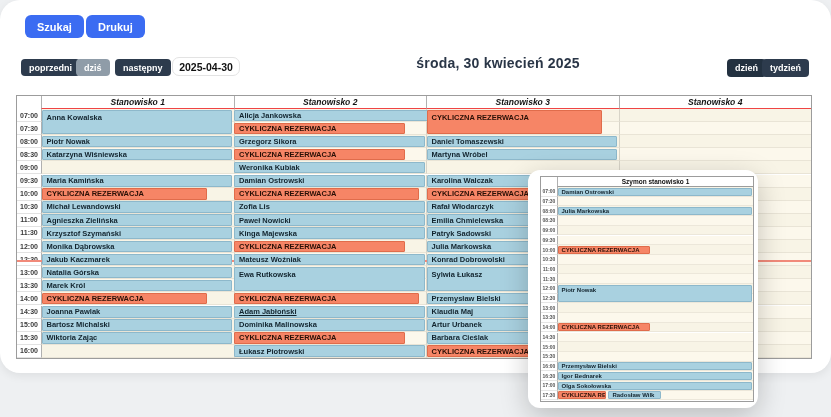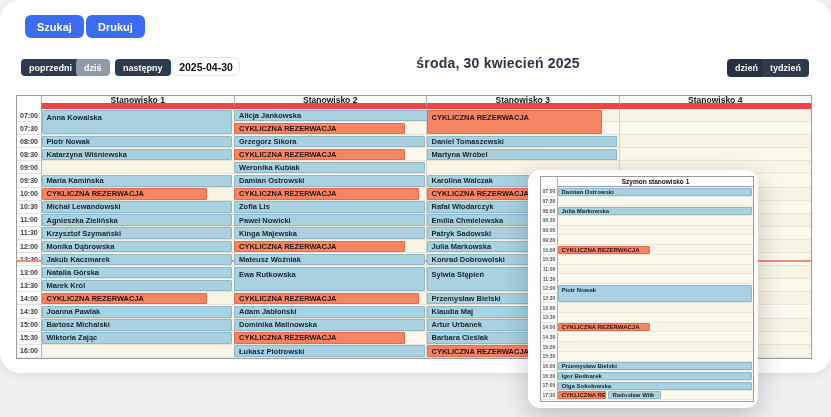--- a/index.html
+++ b/index.html
@@ -50,23 +50,23 @@
   }
   #btn-day{left:727px;background:#233140;}
   #btn-week{left:762px;background:#2d3b4d;}
   
   #main-grid{
     position:absolute;left:16px;top:95px;width:794px;height:262px;
     border:1px solid #9c9c9c;background:#fff;
   }
   .g-head{
     position:absolute;top:0;height:13px;box-sizing:border-box;
-    border-bottom:6px solid #ef4444;border-left:1px solid #b0b0b0;
+    border-bottom:1px solid #ef4444;border-left:1px solid #b0b0b0;
     background:#fff;font-size:8.5px;font-weight:bold;color:#111;
-    display:flex;align-items:center;justify-content:center;z-index:1;
+    display:flex;align-items:center;justify-content:center;z-index:1;font-style:italic;
   }
   .g-time{
     position:absolute;left:0;width:24px;box-sizing:border-box;
     border-bottom:1px solid #e2e2e2;background:#fff;
     font-size:7px;font-weight:bold;color:#3a3a3a;
     display:flex;align-items:center;justify-content:center;z-index:0;
   }
   .g-cell{
     position:absolute;box-sizing:border-box;
     border-bottom:1px solid #e9e4d6;border-left:1px solid #d8d4c8;z-index:0;
@@ -259,36 +259,36 @@
       <div class="ev ev-blue" style="left: 217px; width: 190.5px; top: 65.9px; height: 11.5px;">Weronika Kubiak</div>
       <div class="ev ev-blue" style="left: 217px; width: 190.5px; top: 79px; height: 11.5px;">Damian Ostrowski</div>
       <div class="ev ev-rec" style="left: 217px; width: 184.725px; top: 92.1px; height: 11.5px;">CYKLICZNA REZERWACJA</div>
       <div class="ev ev-blue" style="left: 217px; width: 190.5px; top: 105.2px; height: 11.5px;">Zofia Lis</div>
       <div class="ev ev-blue" style="left: 217px; width: 190.5px; top: 118.3px; height: 11.5px;">Paweł Nowicki</div>
       <div class="ev ev-blue" style="left: 217px; width: 190.5px; top: 131.4px; height: 11.5px;">Kinga Majewska</div>
       <div class="ev ev-rec" style="left: 217px; width: 171.25px; top: 144.5px; height: 11.5px;">CYKLICZNA REZERWACJA</div>
       <div class="ev ev-blue" style="left: 217px; width: 190.5px; top: 157.6px; height: 11.5px;">Mateusz Woźniak</div>
       <div class="ev ev-blue ev-tall" style="left: 217px; width: 190.5px; top: 170.7px; height: 24.6px;">Ewa Rutkowska</div>
       <div class="ev ev-rec" style="left: 217px; width: 184.725px; top: 196.9px; height: 11.5px;">CYKLICZNA REZERWACJA</div>
-      <div class="ev ev-blue" style="left: 217px; width: 190.5px; top: 210px; height: 11.5px;">Adam Jabłoński</div>
+      <div class="ev ev-blue" style="left: 217px; width: 190.5px; top: 210px; height: 11.5px; text-decoration: underline;">Adam Jabłoński</div>
       <div class="ev ev-blue" style="left: 217px; width: 190.5px; top: 223.1px; height: 11.5px;">Dominika Malinowska</div>
       <div class="ev ev-rec" style="left: 217px; width: 171.25px; top: 236.2px; height: 11.5px;">CYKLICZNA REZERWACJA</div>
       <div class="ev ev-blue" style="left: 217px; width: 190.5px; top: 249.3px; height: 11.5px;">Łukasz Piotrowski</div>
       <div class="ev ev-rec ev-tall" style="left: 409.5px; width: 175.1px; top: 13.5px; height: 24.6px;">CYKLICZNA REZERWACJA</div>
       <div class="ev ev-blue" style="left: 409.5px; width: 190.5px; top: 39.7px; height: 11.5px;">Daniel Tomaszewski</div>
       <div class="ev ev-blue" style="left: 409.5px; width: 190.5px; top: 52.8px; height: 11.5px;">Martyna Wróbel</div>
       <div class="ev ev-blue" style="left: 409.5px; width: 219px; top: 65.9px; height: 11.5px; margin-top: 39px;">Sebastian Bąk</div>
       <div class="ev ev-blue" style="left: 409.5px; width: 190.5px; top: 79px; height: 11.5px;">Karolina Walczak</div>
       <div class="ev ev-rec" style="left: 409.5px; width: 184.725px; top: 92.1px; height: 11.5px;">CYKLICZNA REZERWACJA</div>
       <div class="ev ev-blue" style="left: 409.5px; width: 190.5px; top: 105.2px; height: 11.5px;">Rafał Włodarczyk</div>
       <div class="ev ev-blue" style="left: 409.5px; width: 190.5px; top: 118.3px; height: 11.5px;">Emilia Chmielewska</div>
       <div class="ev ev-blue" style="left: 409.5px; width: 190.5px; top: 131.4px; height: 11.5px;">Patryk Sadowski</div>
       <div class="ev ev-blue" style="left: 409.5px; width: 190.5px; top: 144.5px; height: 11.5px;">Julia Markowska</div>
       <div class="ev ev-blue" style="left: 409.5px; width: 190.5px; top: 157.6px; height: 11.5px;">Konrad Dobrowolski</div>
-      <div class="ev ev-blue ev-tall" style="left: 409.5px; width: 190.5px; top: 170.7px; height: 24.6px;">Sylwia Stępień</div>
+      <div class="ev ev-blue ev-tall" style="left: 409.5px; width: 190.5px; top: 170.7px; height: 24.6px;">Sylwia Łukasz</div>
       <div class="ev ev-blue" style="left: 409.5px; width: 190.5px; top: 196.9px; height: 11.5px;">Przemysław Bielski</div>
       <div class="ev ev-blue" style="left: 409.5px; width: 190.5px; top: 210px; height: 11.5px;">Klaudia Maj</div>
       <div class="ev ev-blue" style="left: 409.5px; width: 190.5px; top: 223.1px; height: 11.5px;">Artur Urbanek</div>
       <div class="ev ev-blue" style="left: 409.5px; width: 190.5px; top: 236.2px; height: 11.5px;">Barbara Cieślak</div>
       <div class="ev ev-rec" style="left: 409.5px; width: 184.725px; top: 249.3px; height: 11.5px;">CYKLICZNA REZERWACJA</div>
     </div>
 </div>
 
 <div id="overlay-panel">
   <div id="mini-grid">

